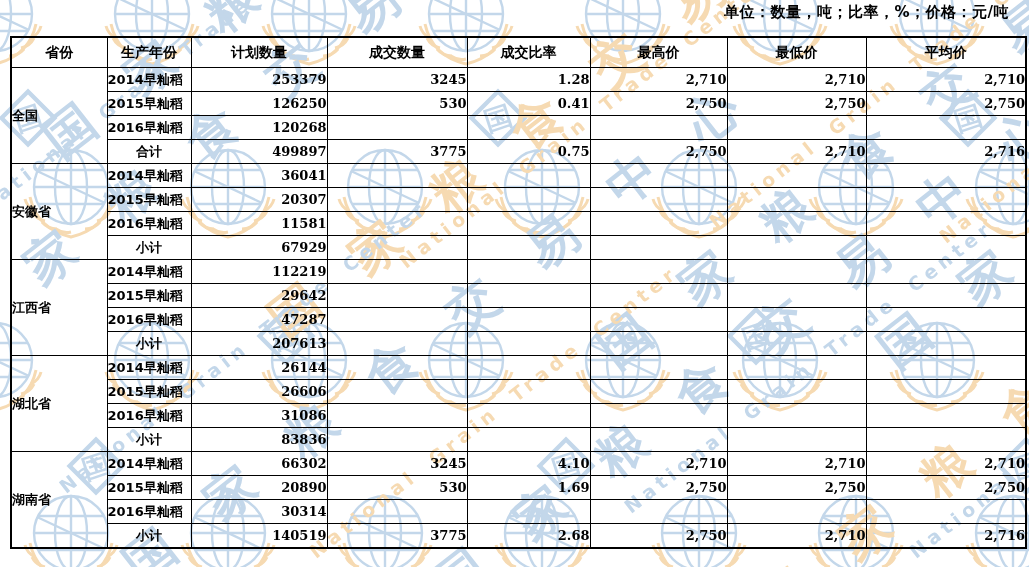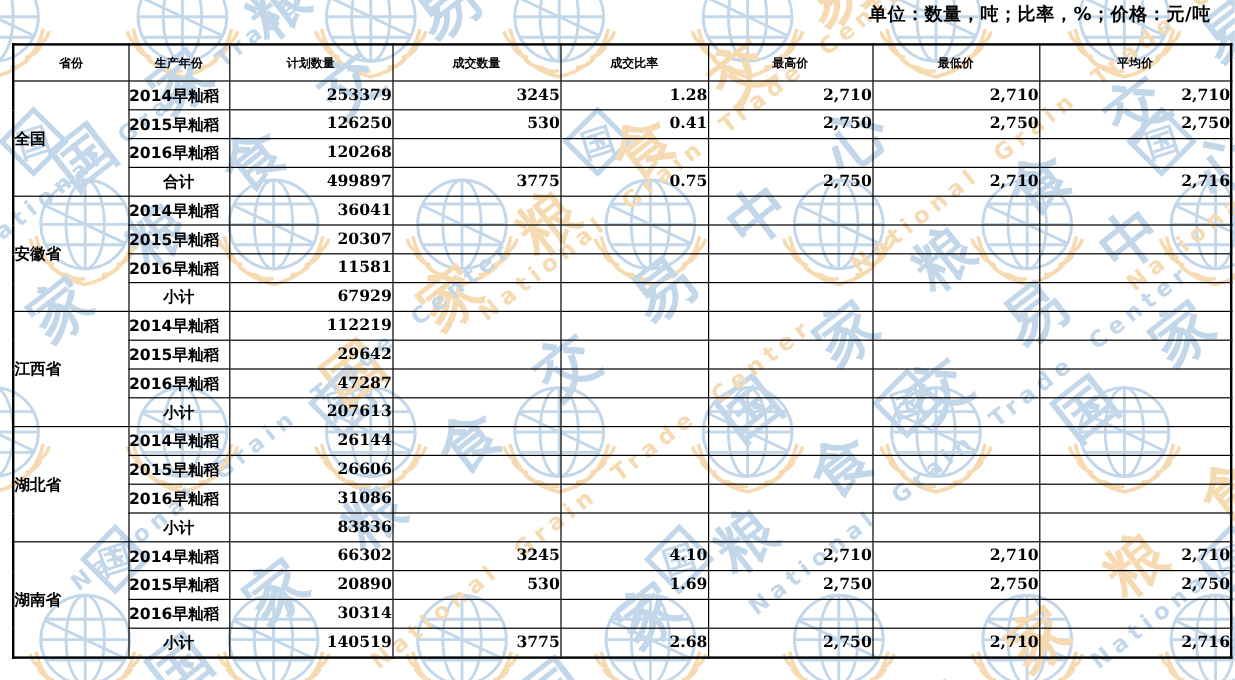--- a/index.html
+++ b/index.html
@@ -19,21 +19,21 @@
   
   table.report{
     position:absolute;left:10px;top:36px;width:1015px;z-index:1;
     border-collapse:collapse;table-layout:fixed;background:transparent;
     border:2px solid #000;
   }
   table.report th, table.report td{
     border:1px solid #000;overflow:hidden;white-space:nowrap;
     font-weight:bold;color:#000;background:transparent;padding:0;
   }
-  table.report th{height:29px;font-size:10px;text-align:center;vertical-align:middle;font-family:Liberation Mono, monospace;}
+  table.report th{height:29px;font-size:14px;text-align:center;vertical-align:middle;font-family:Liberation Mono, monospace;}
   table.report td{height:23px;font-size:13px;vertical-align:middle;}
   td.province{font-size:15px;}
   td.year{text-align:left;padding-left:3px;font-size:14px;}
   td.year.center{text-align:center;padding-left:0;}
   td.num{text-align:right;padding-right:5px;font-size:13px;font-family:"DejaVu Serif","Liberation Serif",serif;}
 </style>
 </head>
 <body>
 
 <div class="screen">

